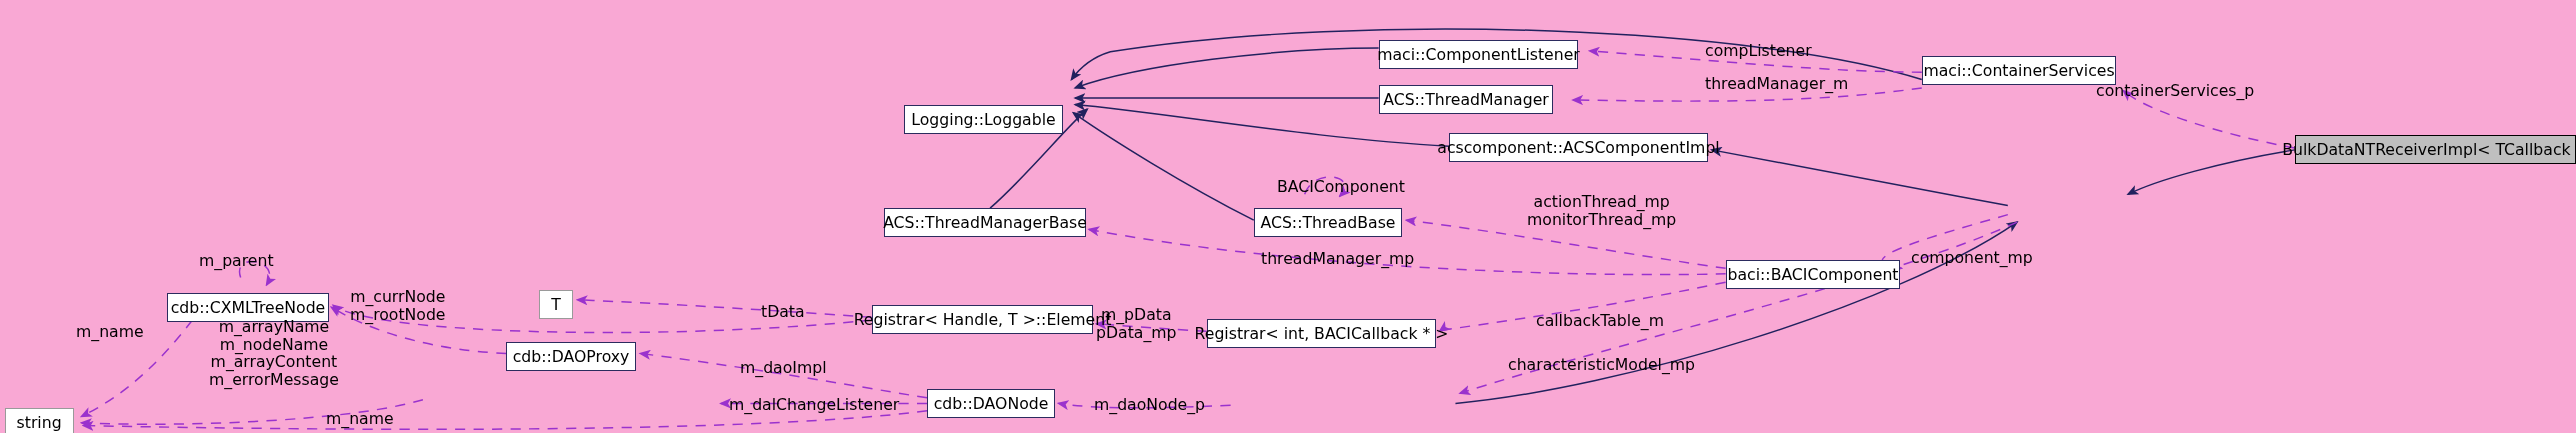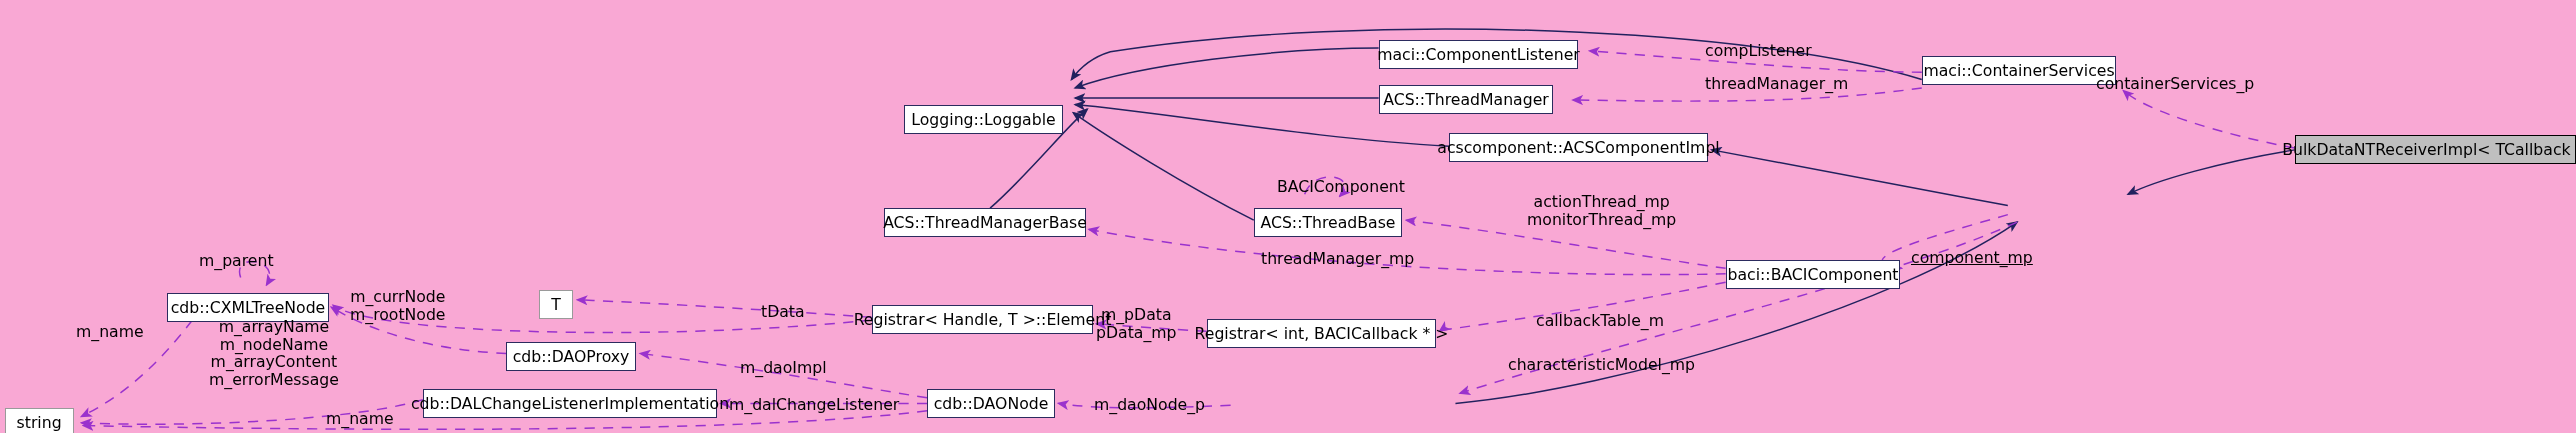--- a/index.html
+++ b/index.html
@@ -100,30 +100,29 @@
   <div class="node highlight" style="left:2295px;top:135px;width:281px;">BulkDataNTReceiverImpl&lt; TCallback &gt;</div>
   <div class="node" style="left:884px;top:208px;width:202px;">ACS::ThreadManagerBase</div>
   <div class="node" style="left:1254px;top:208px;width:148px;">ACS::ThreadBase</div>
   <div class="node" style="left:1726px;top:260px;width:174px;">baci::BACIComponent</div>
   <div class="node" style="left:167px;top:293px;width:162px;">cdb::CXMLTreeNode</div>
   <div class="node soft" style="left:539px;top:290px;width:34px;">T</div>
   <div class="node" style="left:872px;top:305px;width:221px;">Registrar&lt; Handle, T &gt;::Element</div>
   <div class="node" style="left:506px;top:342px;width:130px;">cdb::DAOProxy</div>
   <div class="node" style="left:1207px;top:319px;width:229px;">Registrar&lt; int, BACICallback * &gt;</div>
   <div class="node soft" style="left:4.6px;top:408px;width:69px;">string</div>
-  <div class="node" style="left:423px;top:389px;width:294px;">cdb::DALChangeListenerImplementation</div>
   <div class="node" style="left:927px;top:389px;width:128px;">cdb::DAONode</div>
 
   <div class="edge-label" style="left:1705px;top:42px;">compListener</div>
-  <div class="edge-label" style="left:2096px;top:75px;">containerServices_p</div>
+  <div class="edge-label" style="left:2096px;top:82px;">containerServices_p</div>
   <div class="edge-label" style="left:1705px;top:75px;">threadManager_m</div>
   <div class="edge-label" style="left:1277px;top:178px;">BACIComponent</div>
   <div class="edge-label multi" style="left:1527px;top:193px;">actionThread_mp
 monitorThread_mp</div>
-  <div class="edge-label" style="left:1911px;top:249px;text-decoration:underline;">component_mp</div>
+  <div class="edge-label" style="left:1911px;top:249px;">component_mp</div>
   <div class="edge-label" style="left:1261px;top:250px;">threadManager_mp</div>
   <div class="edge-label" style="left:1536px;top:312px;">callbackTable_m</div>
   <div class="edge-label" style="left:199px;top:252px;">m_parent</div>
   <div class="edge-label multi" style="left:350px;top:288px;">m_currNode
 m_rootNode</div>
   <div class="edge-label" style="left:761px;top:303px;">tData</div>
   <div class="edge-label multi" style="left:1096px;top:306px;">m_pData
 pData_mp</div>
   <div class="edge-label" style="left:1508px;top:356px;">characteristicModel_mp</div>
   <div class="edge-label" style="left:76px;top:323px;">m_name</div>

